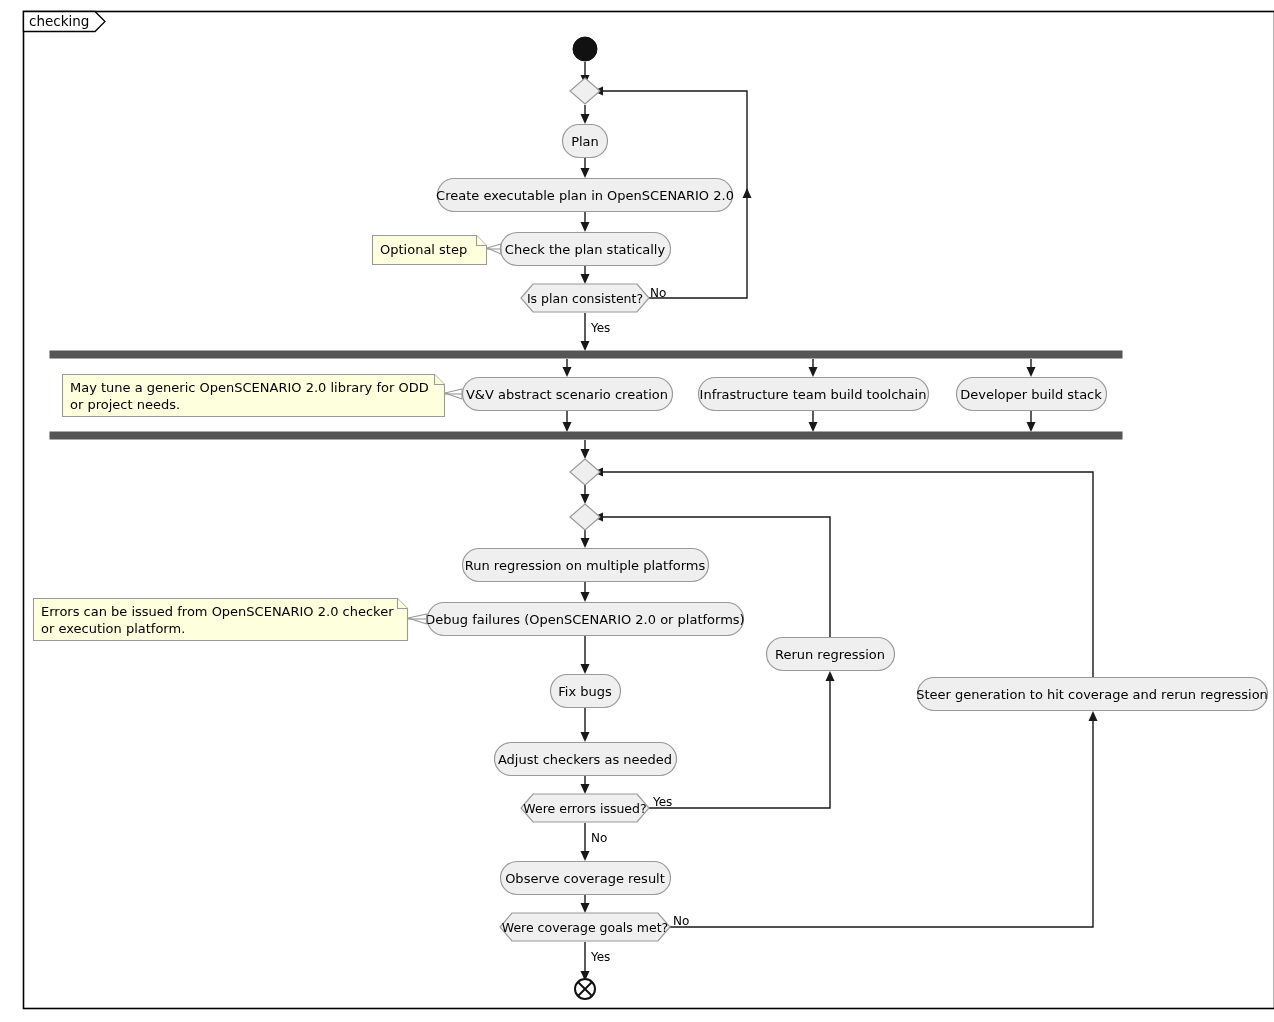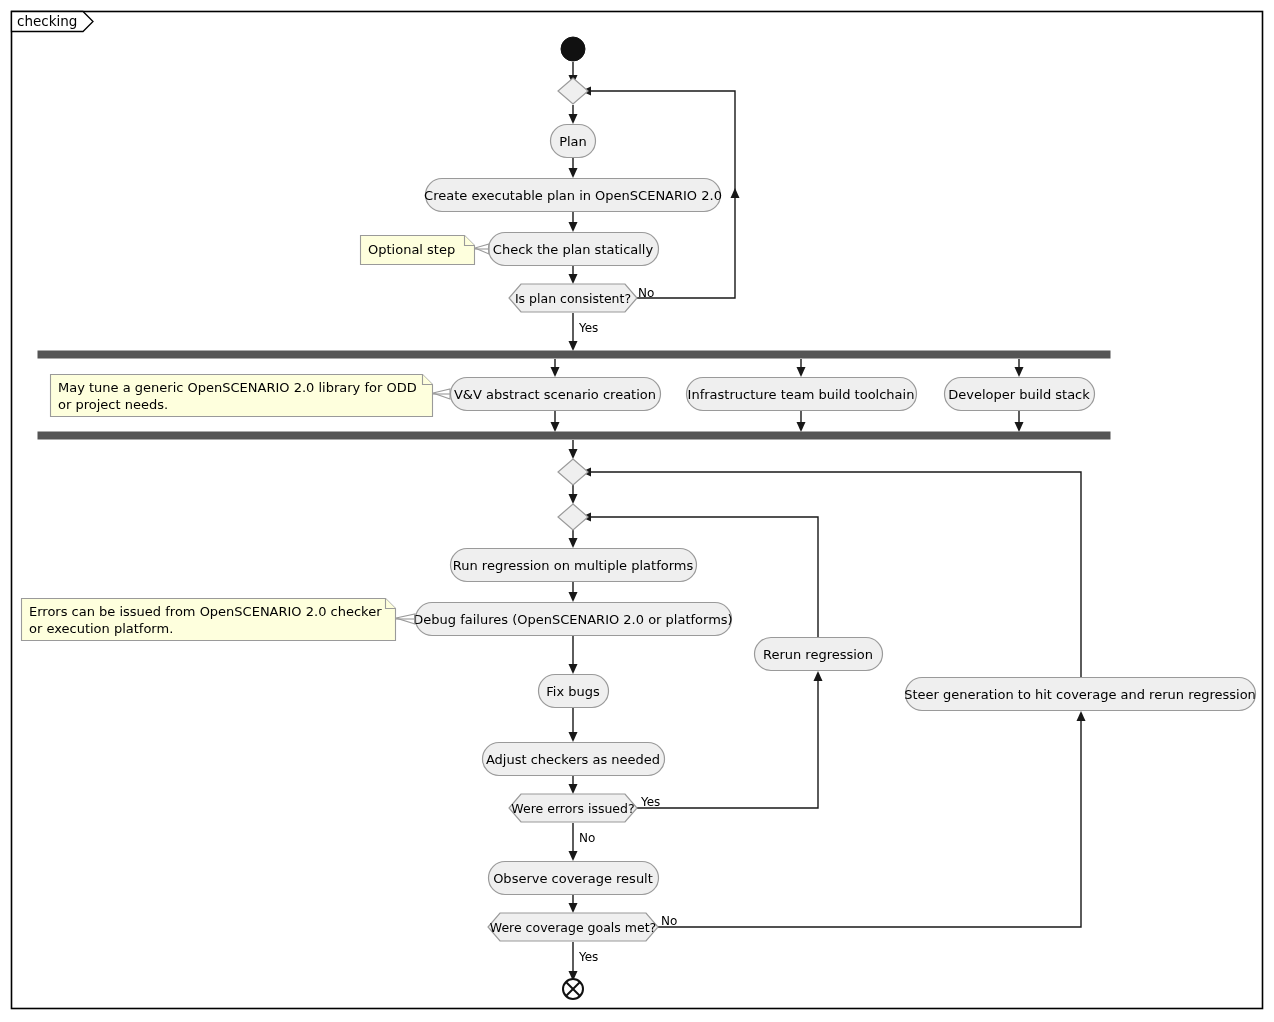--- a/index.html
+++ b/index.html
@@ -10,20 +10,21 @@
   body {
     width: 1274px;
     height: 1022px;
     font-family: "DejaVu Sans", sans-serif;
     overflow: hidden;
   }
   #canvas {
     position: relative;
     width: 1062px;
     height: 1022px;
+    margin-left: 12px;
   }
   #diagram-svg {
     position: absolute;
     left: 0;
     top: 0;
   }
   .edge-line {
     stroke: #181818;
     stroke-width: 1.4;
     fill: none;

